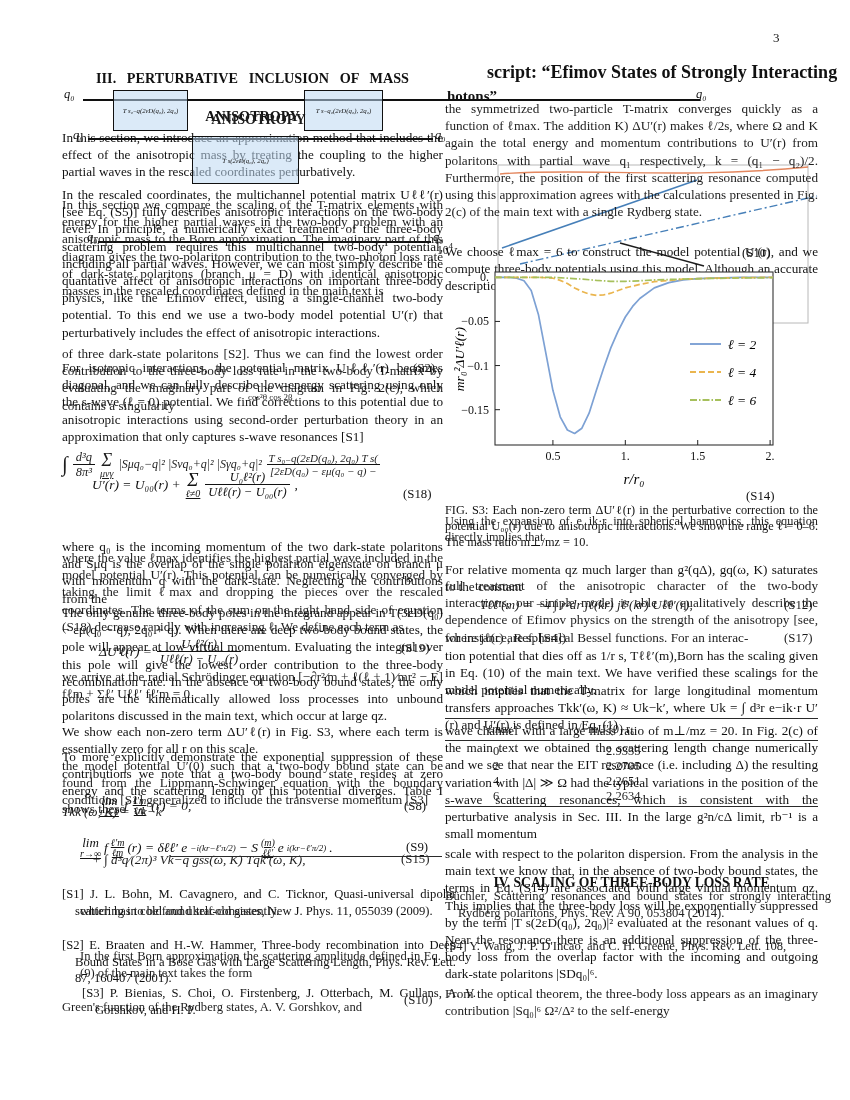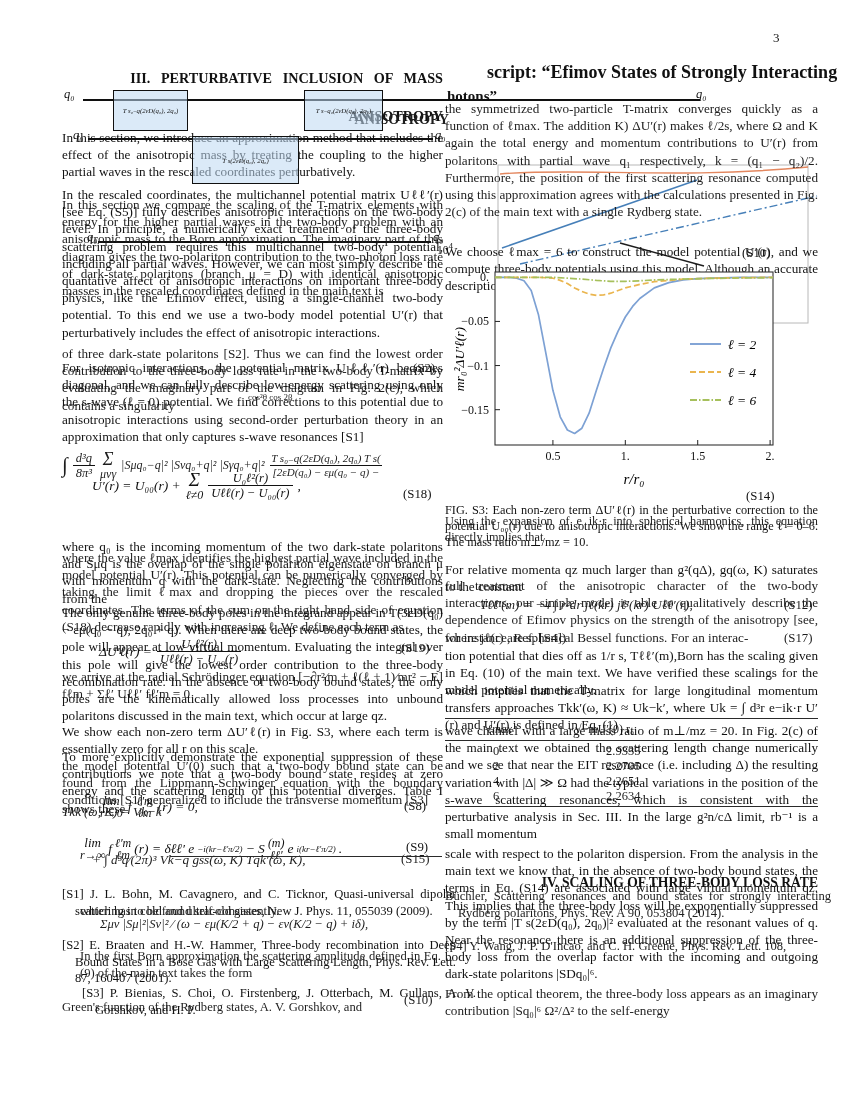--- a/index.html
+++ b/index.html
@@ -2,31 +2,31 @@
 <html><head>
 <meta charset="utf-8">
 <style>
   html,body{margin:0;padding:0;background:#e8e8e8;}
   .page{position:relative;width:850px;height:1100px;background:#ffffff;overflow:hidden;
         font-family:"Liberation Serif","DejaVu Serif",serif;color:#111;}
   .blk{position:absolute;font-size:13.2px;line-height:17.2px;text-align:justify;}
   .sm{font-size:12.3px;line-height:16.2px;}
   .ref{font-size:12.6px;line-height:16.6px;text-indent:-13px;padding-left:13px;}
   .ctr{text-align:center;}
-  .b{font-weight:bold;text-align:right;}
+  .b{font-weight:bold;}
   .it{font-style:italic;}
   .nw{white-space:nowrap;}
   .pre{white-space:pre;}
   .lb{filter:blur(0.25px);color:#1d1d1d;}
   .tag{position:absolute;font-size:12.8px;}
   .eq{position:absolute;display:flex;align-items:center;gap:5px;font-style:italic;font-size:13.5px;}
   .frac{display:inline-flex;flex-direction:column;align-items:center;line-height:1.12;font-size:12.5px;}
   .frac .den{border-top:1px solid #111;padding:0 3px;}
   .stack{display:inline-flex;flex-direction:column;align-items:center;line-height:1;}
-  .stack .t,.stack .m{font-size:12px;}
+  .stack .t,.stack .m{font-size:10px;text-decoration:underline;}
   .big{font-size:21px;font-style:normal;}
   .sp{font-size:9px;vertical-align:super;}
   .hline{position:absolute;height:1.7px;background:#101010;}
   .rule{position:absolute;height:1px;background:#2a2a2a;}
   .dbox{position:absolute;background:rgba(189,216,243,0.55);border:1.7px solid #101010;
         display:flex;align-items:center;justify-content:center;font-size:6.8px;font-style:italic;text-align:center;}
   .q0{position:absolute;font-size:12.5px;font-style:italic;}
   .pageno{position:absolute;font-size:13px;}
   svg text{font-family:"Liberation Serif","DejaVu Serif",serif;}
   .tk{font-size:12px;fill:#111;}
@@ -158,21 +158,20 @@
   </div>
   <span class="tag" style="left:406px;top:840px;">(S9)</span>
   <div class="blk lb nw it" style="left:92px;top:851px;">+ ∫ d³q⁄(2π)³ Vk−q gss(ω, K) Tqk′(ω, K),</div>
   <span class="tag lb" style="left:401px;top:852px;">(S15)</span>
   <div class="rule" style="left:170px;top:856px;width:272px;"></div>
 
   <div class="blk ref" style="left:62px;top:886px;width:381px;">[S1] J. L. Bohn, M. Cavagnero, and C. Ticknor, Quasi-universal dipolar scattering in cold and ultracold gases, New J. Phys. 11, 055039 (2009).</div>
   <div class="blk ref" style="left:62px;top:937px;width:381px;">[S2] E. Braaten and H.-W. Hammer, Three-body recombination into Deep Bound States in a Bose Gas with Large Scattering Length, Phys. Rev. Lett. 87, 160407 (2001).</div>
   <div class="blk ref" style="left:62px;top:985px;width:381px;margin-left:20px;">[S3] P. Bienias, S. Choi, O. Firstenberg, J. Otterbach, M. Gullans, A. V. Gorshkov, and H. P.</div>
   <div class="blk lb nw" style="left:80px;top:903px;font-size:12.6px;">which has to be found self-consistently.</div>
-  <div class="blk lb nw it" style="left:100px;top:916px;font-size:12.6px;">Σμν |Sμ|²|Sν|² ⁄ (ω − εμ(K/2 + q) − εν(K/2 − q) + iδ),</div>
   <div class="blk lb" style="left:80px;top:948px;width:361px;font-size:12.6px;">In the first Born approximation the scattering amplitude defined in Eq. (9) of the main text takes the form</div>
   <div class="blk lb nw" style="left:62px;top:999px;font-size:12.6px;">Green's function of the Rydberg states, A. V. Gorshkov, and</div>
   <span class="tag lb" style="left:404px;top:993px;">(S10)</span>
 
   <div class="dbox" style="left:113px;top:90px;width:73px;height:39px;">T s₀₋q(2εD(q₀), 2q₀)</div>
   <div class="dbox" style="left:304px;top:90px;width:77px;height:39px;">T s₋q₀(2εD(q₀), 2q₀)</div>
   <div class="dbox" style="left:192px;top:136px;width:105px;height:46px;">T s(2εD(q₀), 2q₀)</div>
 
   <div class="blk b nw" style="left:487px;top:64px;font-size:18px;">script: “Efimov States of Strongly Interacting</div>
   <div class="blk b nw" style="left:447px;top:88px;font-size:15px;">hotons”</div>

